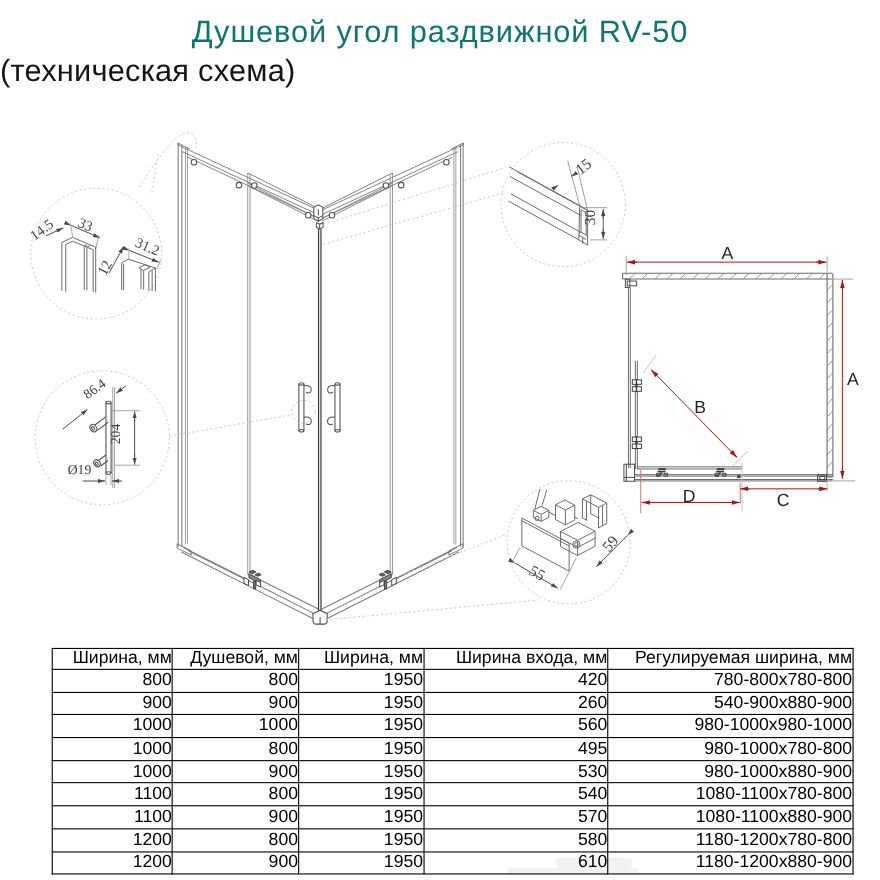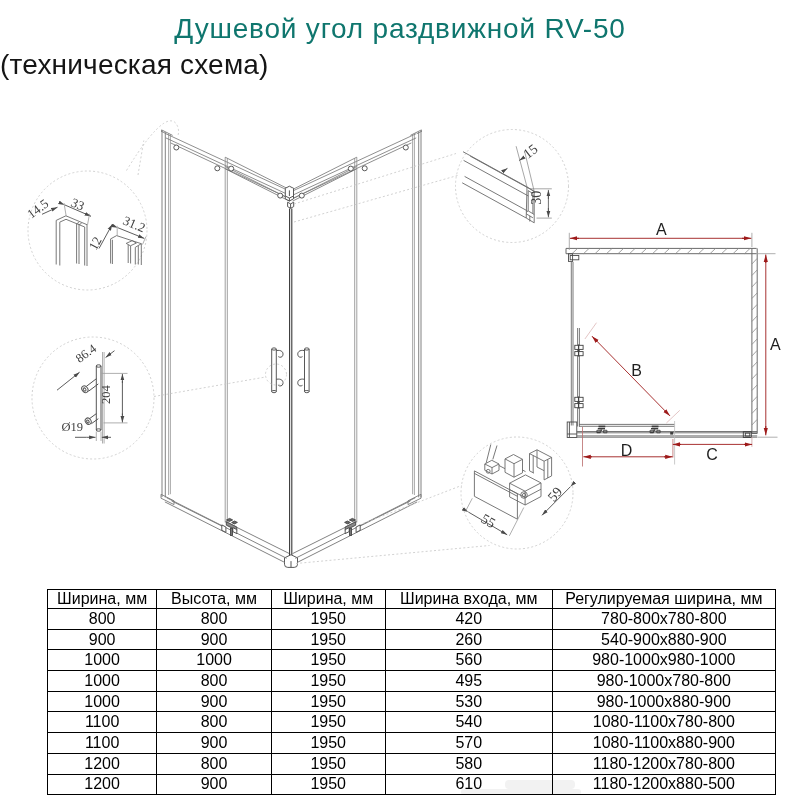--- a/index.html
+++ b/index.html
@@ -1,21 +1,21 @@
 <!DOCTYPE html>
 <html><head>
 <meta charset="utf-8">
 <style>
 html,body{margin:0;padding:0;background:#fff;width:800px;height:800px;overflow:hidden}
 body{font-family:"Liberation Sans",sans-serif;position:relative}
 .t1{position:absolute;left:0;top:13px;width:800px;text-align:center;font-size:28px;letter-spacing:0.8px;color:#0f766e}
 .t2{position:absolute;left:0;top:49px;width:800px;text-align:left;font-size:28px;letter-spacing:0.2px;color:#151515}
 svg{position:absolute;left:0;top:0}
 table{position:absolute;left:47px;top:589px;border-collapse:collapse;table-layout:fixed;font-size:16px;color:#000}
-td{border:1px solid #000;text-align:center;padding:0;overflow:hidden;white-space:nowrap}
+td{border:1px solid #000;text-align:right;padding:0;overflow:hidden;white-space:nowrap}
 tr{height:20.7px}
 tr.hd{height:17.5px}
 </style>
 </head>
 <body>
 
 <div class="t1">Душевой угол раздвижной RV-50</div>
 
 <div class="t2">(техническая схема)</div>
 <svg width="800" height="800" viewBox="0 0 800 800" fill="none">
@@ -399,21 +399,21 @@
 <colgroup>
       <col style="width:109.2px">
       <col style="width:114.7px">
       <col style="width:113.7px">
       <col style="width:167.5px">
       <col style="width:222.5px">
     </colgroup>
 <tbody>
       <tr class="hd">
         <td>Ширина, мм</td>
-        <td>Высота, мм</td>
+        <td>Душевой, мм</td>
         <td>Ширина, мм</td>
         <td>Ширина входа, мм</td>
         <td>Регулируемая ширина, мм</td>
       </tr>
 <tr>
         <td>800</td>
         <td>800</td>
         <td>1950</td>
         <td>420</td>
         <td>780-800x780-800</td>
@@ -465,16 +465,16 @@
         <td>800</td>
         <td>1950</td>
         <td>580</td>
         <td>1180-1200x780-800</td>
       </tr>
 <tr>
         <td>1200</td>
         <td>900</td>
         <td>1950</td>
         <td>610</td>
-        <td>1180-1200x880-500</td>
+        <td>1180-1200x880-900</td>
       </tr>
 </tbody>
   </table>
 
 </body></html>

